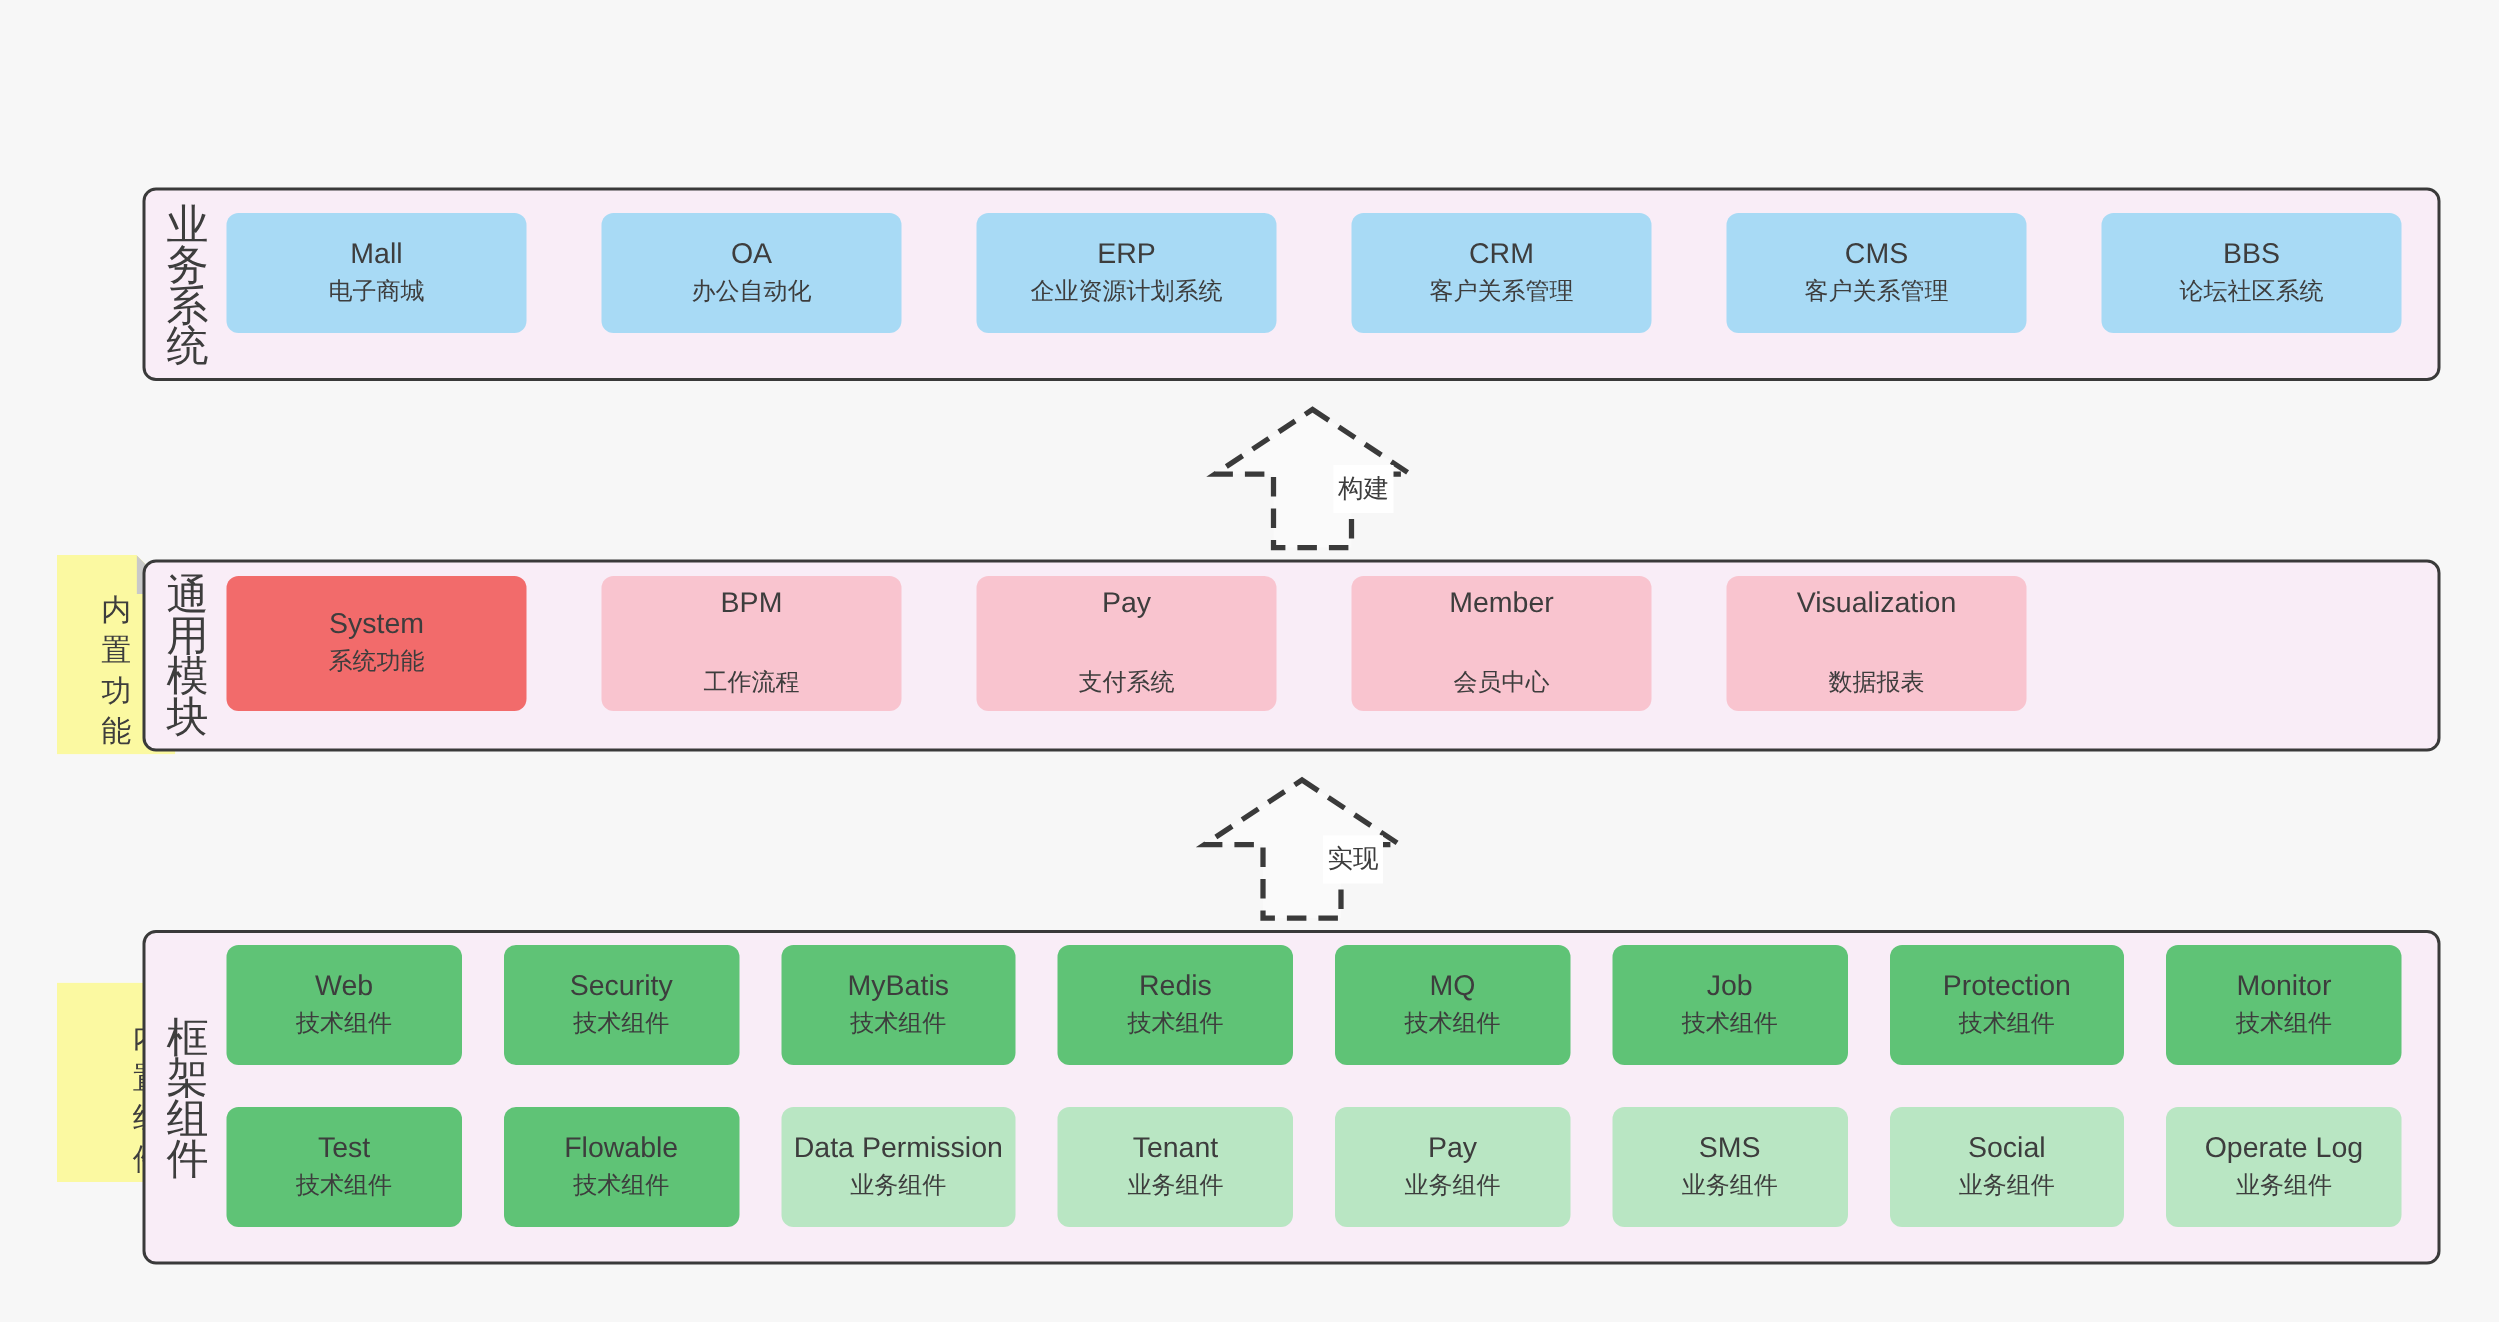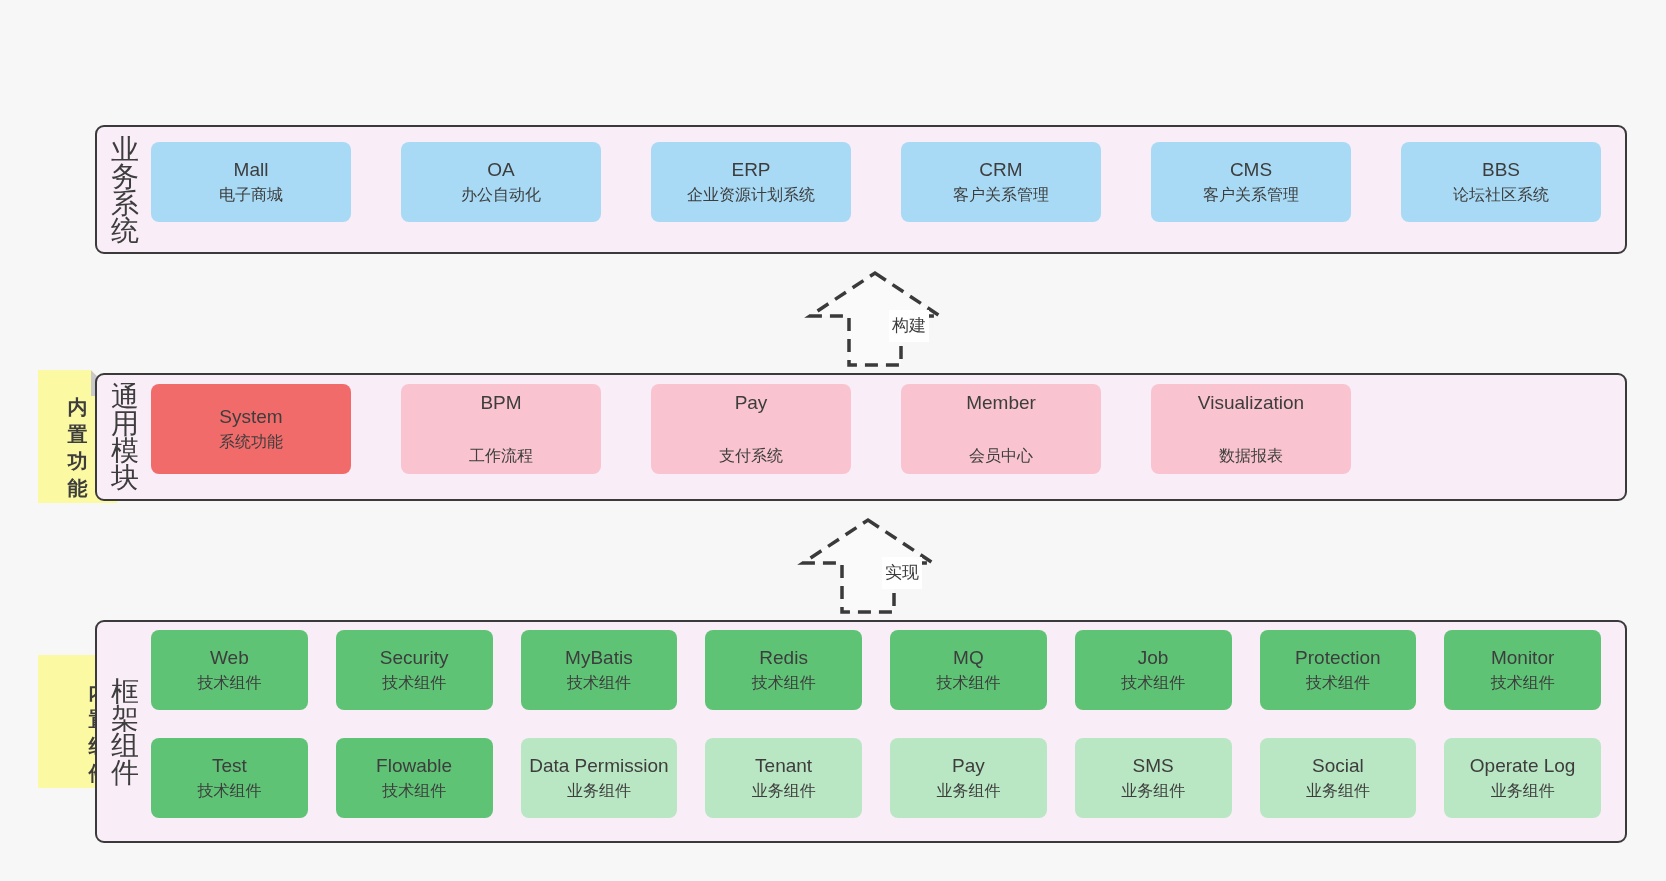--- a/index.html
+++ b/index.html
@@ -39,21 +39,20 @@
   .box-sub{font-size:16px;line-height:25px;}
   .v-blue{background:var(--blue);}
   .v-red{background:var(--red);}
   .v-pink{background:var(--pink);gap:28px;}
   .v-green{background:var(--green);}
   .v-lightgreen{background:var(--lightgreen);}
   
   .note{
     position:absolute;left:38px;width:79px;height:133px;background:var(--yellow);
     clip-path:polygon(0 0,calc(100% - 26px) 0,100% 26px,100% 100%,0 100%);
-    font-weight:bold;
   }
   .note-2{top:370px;}
   .note-3{top:655px;padding-left:42px;}
   .note-fold{
     position:absolute;top:0;right:0;width:26px;height:26px;background:var(--fold);
     clip-path:polygon(0 0,100% 100%,0 100%);
   }
   .note-text{
     position:absolute;left:50%;transform:translateX(-50%);top:24px;
     font-size:20px;line-height:27px;width:24px;word-break:break-all;text-align:center;

